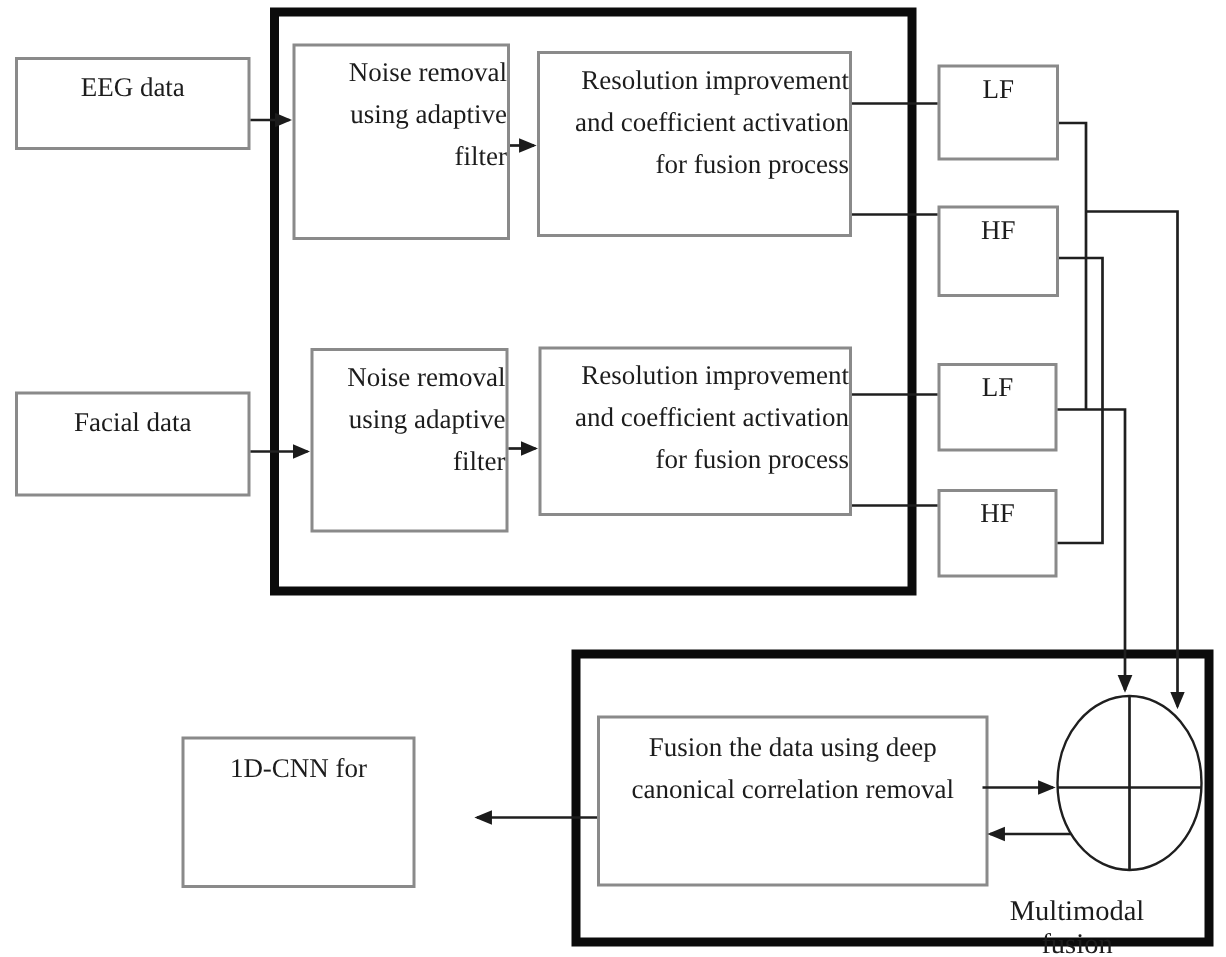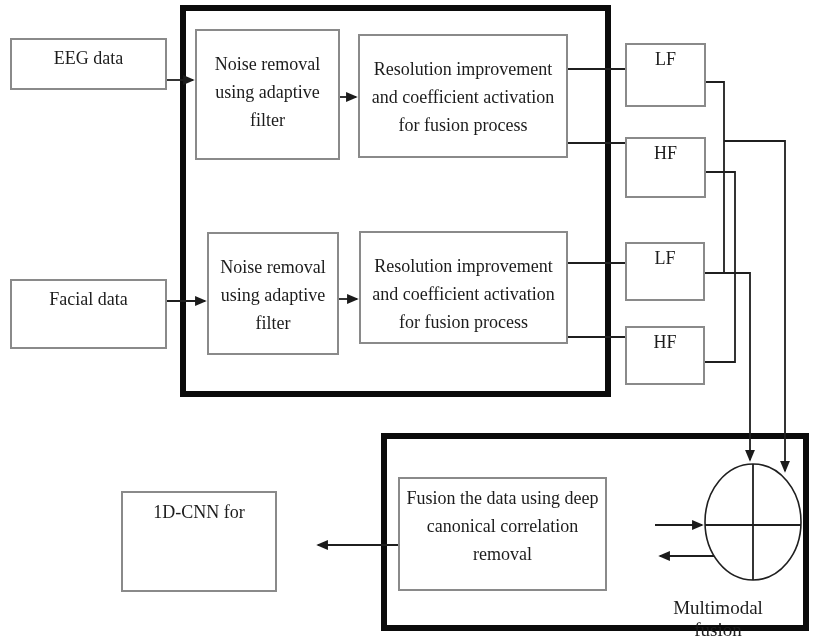--- a/index.html
+++ b/index.html
@@ -7,41 +7,41 @@
     position:relative;width:817px;height:638px;background:#ffffff;
     font-family:"Liberation Serif","DejaVu Serif",serif;color:#1c1c1c;overflow:hidden;
   }
   .thickbox{position:absolute;border:6px solid #0b0b0b;background:transparent;z-index:1;}
   .node{
     position:absolute;border:2px solid #8a8a8a;background:#ffffff;z-index:2;
     box-sizing:border-box;text-align:center;font-size:18px;line-height:28px;
   }
   .node .tl{display:block;}
   .src{line-height:22px;padding-top:7px;}
-  .proc{padding-top:19px;}
+  .proc{padding-top:3px;text-align:right;}
   .lfhf{padding-top:0;}
   .cnn{padding-top:5px;}
   .fus{padding-top:5px;}
   .caption{
     position:absolute;z-index:2;font-size:19px;line-height:22px;text-align:center;
   }
   svg.wires{position:absolute;left:0;top:0;z-index:3;pointer-events:none;}
 </style>
 </head>
 <body>
 
 <div id="canvas">
 
   <div class="thickbox" style="left:180px;top:5px;width:419px;height:380px;"></div>
   <div class="thickbox" style="left:381px;top:433px;width:416px;height:186px;"></div>
 
-  <div class="node src" style="left:10px;top:38px;width:157px;height:52px;">
+  <div class="node src" style="left:10px;top:38px;width:157px;height:62px;">
     <span class="tl">EEG data</span>
   </div>
-  <div class="node src" style="left:10px;top:279px;width:157px;height:70px;">
+  <div class="node src" style="left:10px;top:261px;width:157px;height:70px;">
     <span class="tl">Facial data</span>
   </div>
 
   <div class="node proc" style="left:195px;top:29px;width:145px;height:131px;">
     <span class="tl">Noise removal</span>
     <span class="tl">using adaptive</span>
     <span class="tl">filter</span>
   </div>
   <div class="node proc" style="left:207px;top:232px;width:132px;height:123px;">
     <span class="tl">Noise removal</span>
@@ -66,21 +66,21 @@
   <div class="node lfhf" style="left:625px;top:137px;width:81px;height:61px;">
     <span class="tl">HF</span>
   </div>
   <div class="node lfhf" style="left:625px;top:242px;width:80px;height:59px;">
     <span class="tl">LF</span>
   </div>
   <div class="node lfhf" style="left:625px;top:326px;width:80px;height:59px;">
     <span class="tl">HF</span>
   </div>
 
-  <div class="node fus" style="left:398px;top:477px;width:209px;height:114px;">
+  <div class="node fus" style="left:398px;top:477px;width:261px;height:114px;">
     <span class="tl">Fusion the data using deep</span>
     <span class="tl">canonical correlation removal</span>
   </div>
   <div class="node cnn" style="left:121px;top:491px;width:156px;height:101px;">
     <span class="tl">1D-CNN for</span>
   </div>
 
   <div class="caption" style="left:650px;top:597px;width:136px;">Multimodal fusion</div>
 
   <svg class="wires" width="817" height="638" viewBox="0 0 817 638">

